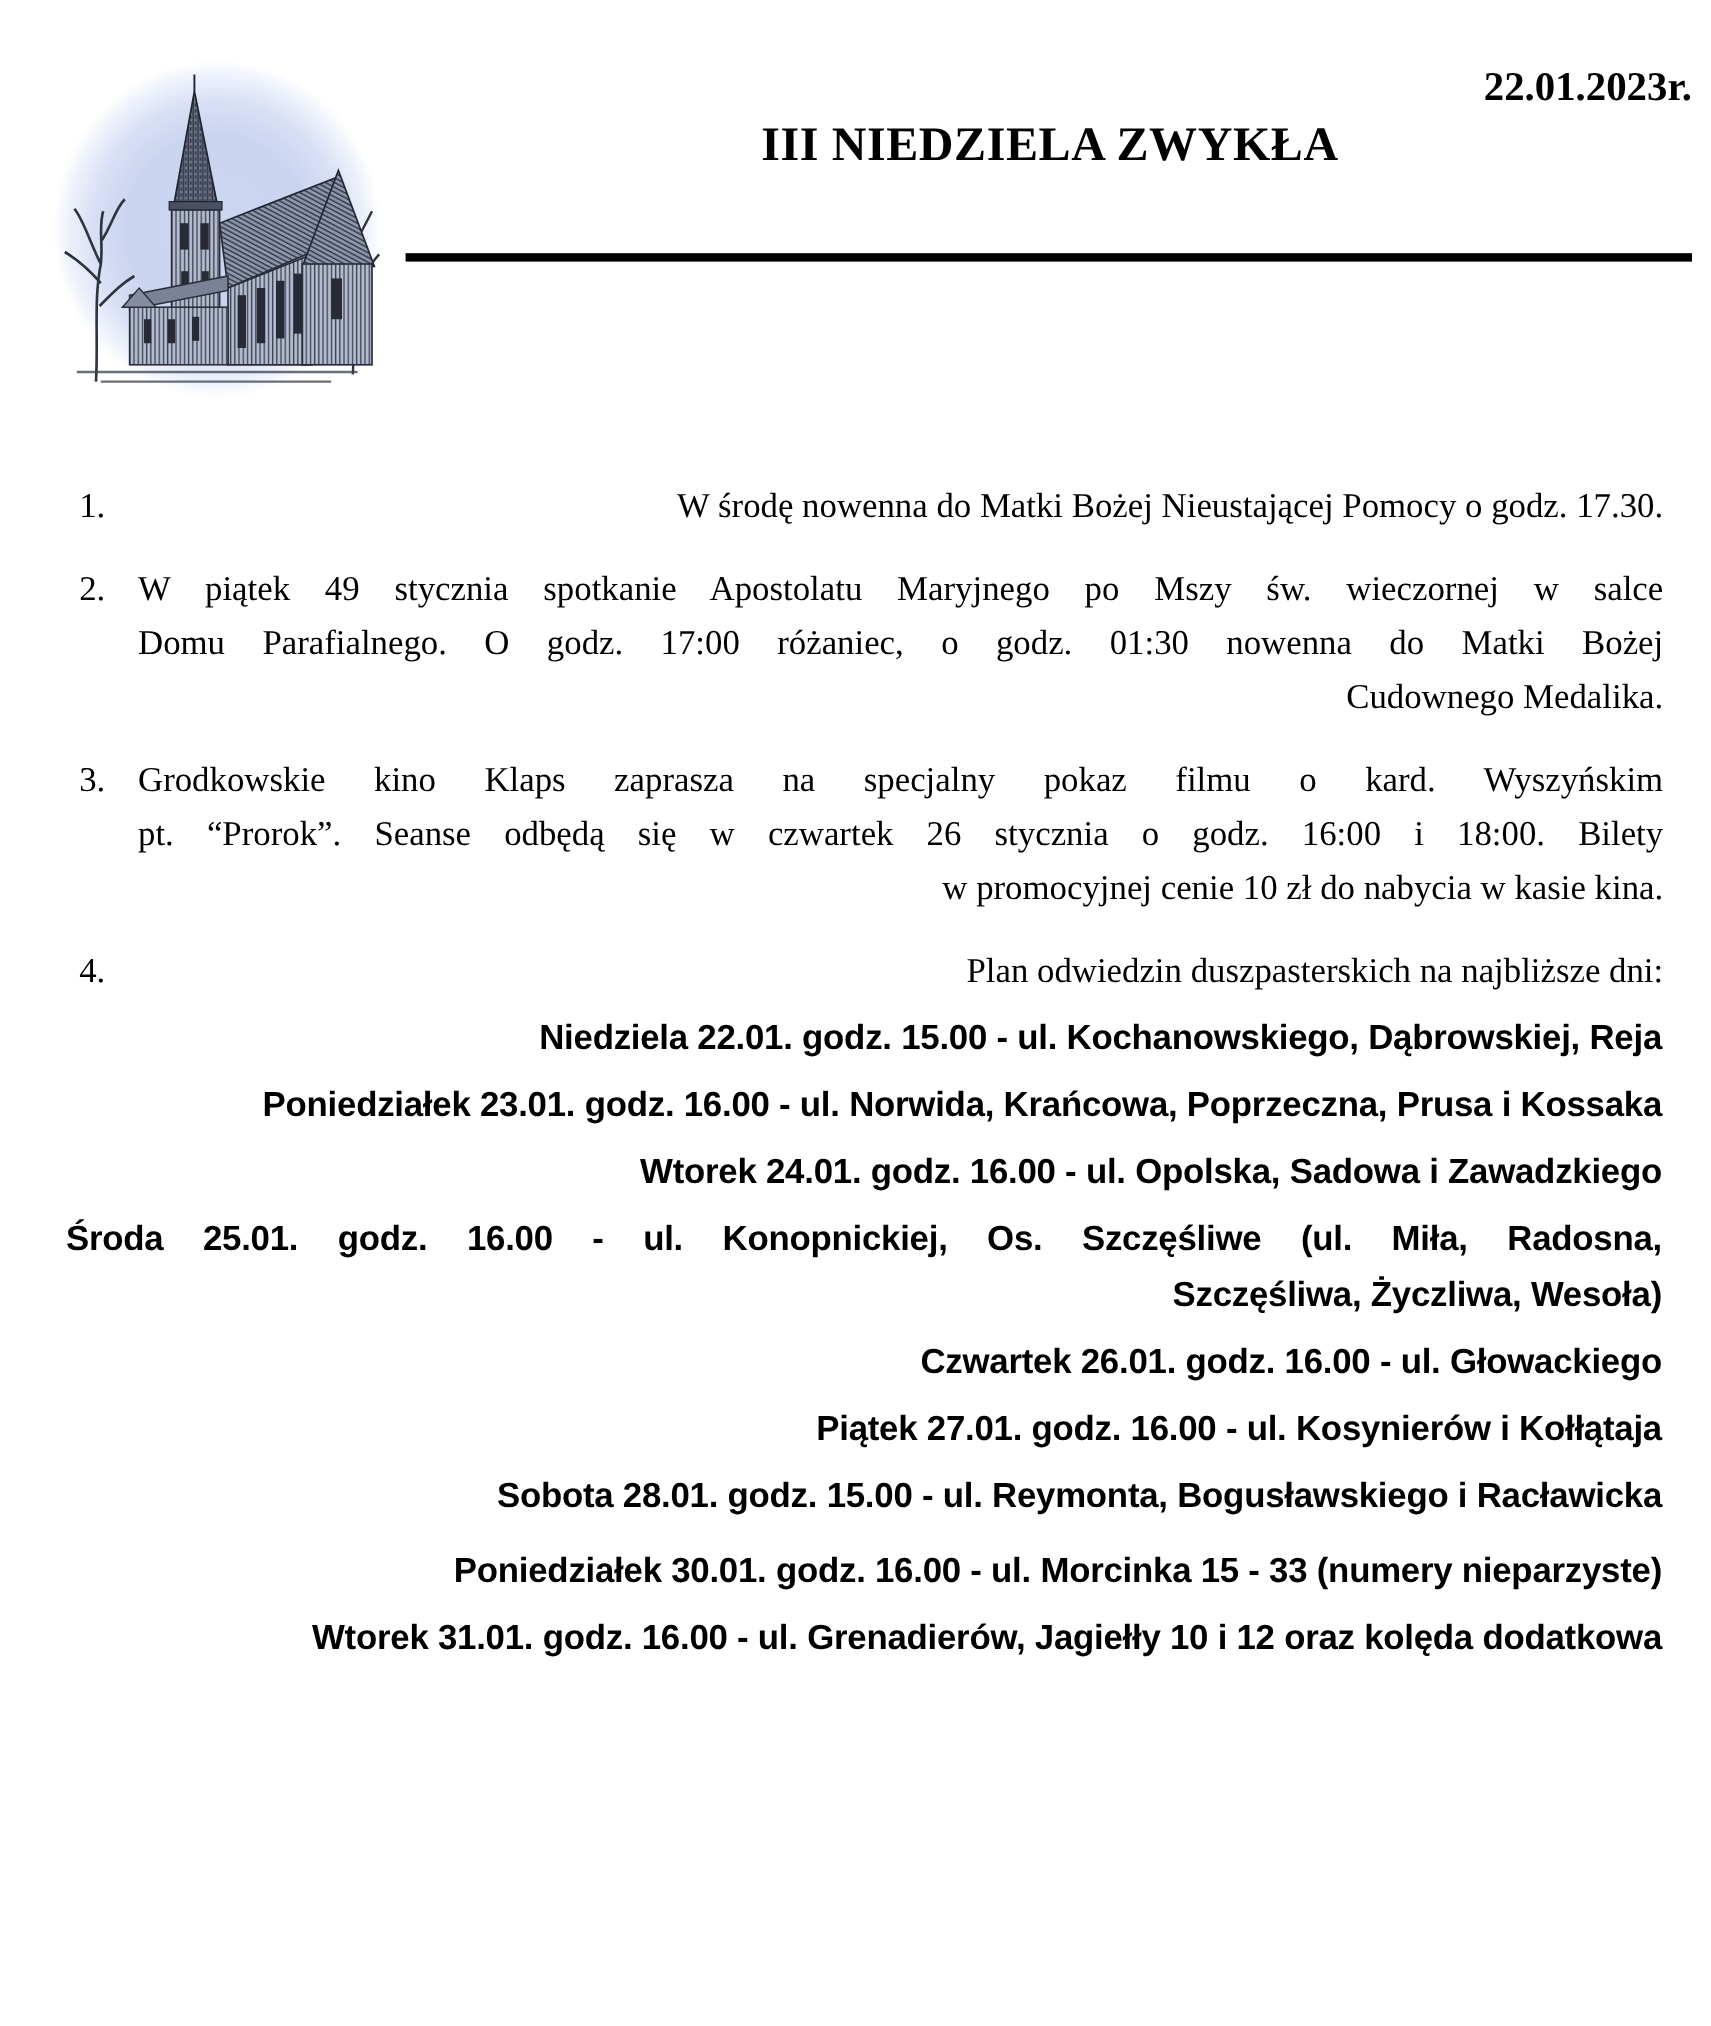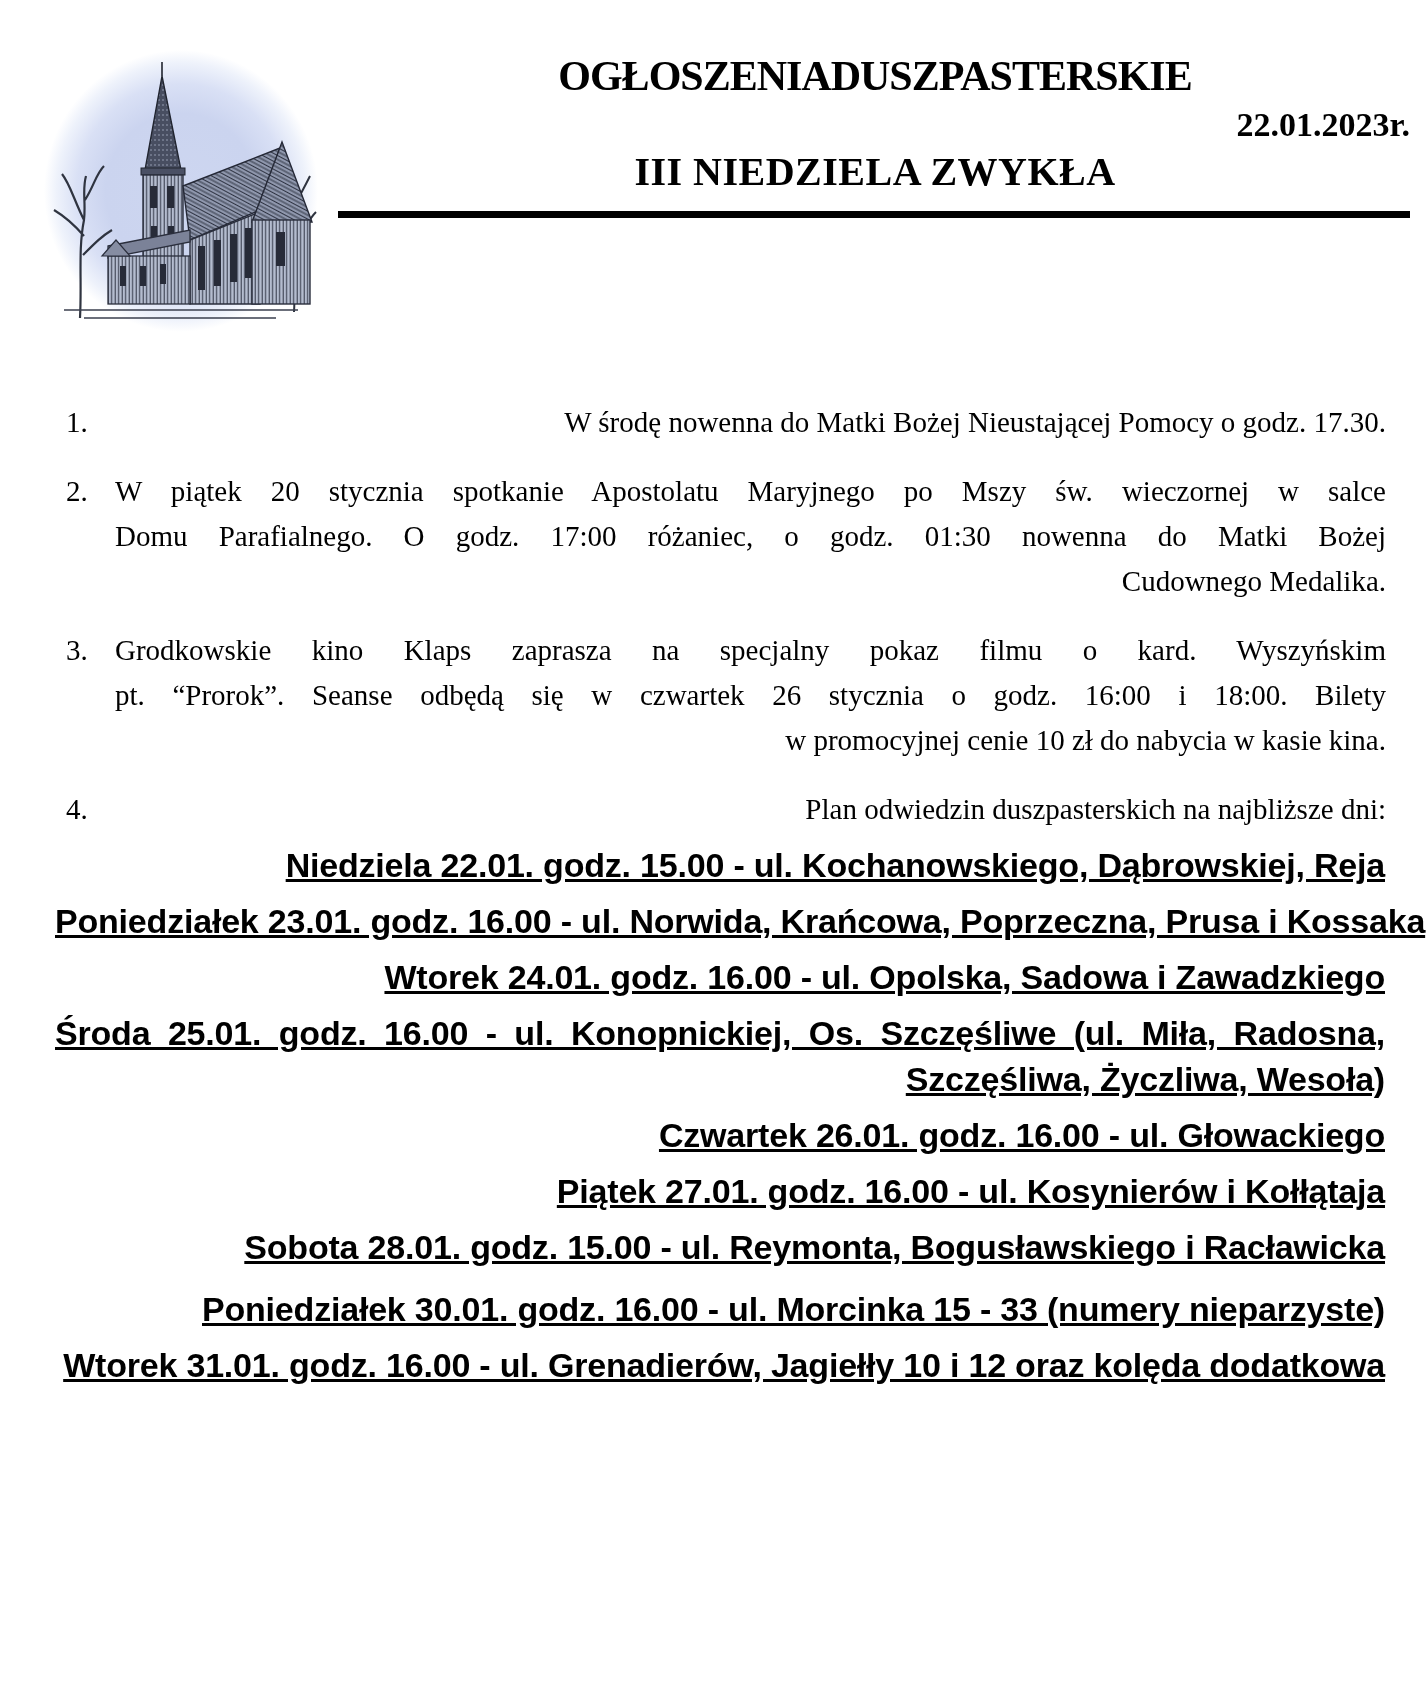--- a/index.html
+++ b/index.html
@@ -33,21 +33,21 @@
   }
   .ann-item { position:relative; padding-left:49px; margin-bottom:24px; }
   .ann-num  { position:absolute; left:0; top:0; }
   .line.just { text-align:justify; text-align-last:justify; }
   .line:not(.just) { text-align:right; white-space:nowrap; }
 
   
   .schedule {
     position:absolute; left:55px; top:842px; width:1330px;
     font-family:"Liberation Sans", sans-serif; font-weight:bold;
-    font-size:34px; line-height:46px; letter-spacing:-0.2px;text-decoration:underline;
+    font-size:29px; line-height:46px; letter-spacing:-0.2px;
   }
   .sched-entry { margin-bottom:10px; }
   .sched-entry.gap-before { margin-top:16px; }
 </style>
 </head>
 <body>
 
 <div class="page">
 
   <div class="vignette">
@@ -96,37 +96,36 @@
       <rect x="76" y="216" width="6" height="20" fill="#272b38"></rect>
       <rect x="96" y="216" width="6" height="20" fill="#272b38"></rect>
       <rect x="116" y="214" width="6" height="20" fill="#272b38"></rect>
       <polygon points="58,206 72,190 86,206" fill="#868da2" stroke="#2a2e3c" stroke-width="1.2"></polygon>
 
       <path d="M20 260 H254 M40 268 H232" stroke="#3a3f4e" stroke-width="2" opacity="0.75"></path>
     </svg>
   </div>
 
   <div class="header-block">
-    <div class="doc-title">OGŁOSZENIADUSZPASTERSKIE</div>
     <div class="doc-date">22.01.2023r.</div>
     <div class="doc-subtitle">III NIEDZIELA ZWYKŁA</div>
   </div>
   <div class="header-rule"></div>
 
   <div class="announcements" id="announcements">
       <div class="ann-item">
         <span class="ann-num">1.</span>
         <div class="ann-text">
           <div class="line">W środę nowenna do Matki Bożej Nieustającej Pomocy o godz. 17.30.</div>
         </div>
       </div>
       <div class="ann-item">
         <span class="ann-num">2.</span>
         <div class="ann-text">
-          <div class="line just">W piątek 20 stycznia spotkanie Apostolatu Maryjnego po Mszy św. wieczornej w salce</div>
+          <div class="line just">W piątek 49 stycznia spotkanie Apostolatu Maryjnego po Mszy św. wieczornej w salce</div>
           <div class="line just">Domu Parafialnego. O godz. 17:00 różaniec, o godz. 01:30 nowenna do Matki Bożej</div>
           <div class="line">Cudownego Medalika.</div>
         </div>
       </div>
       <div class="ann-item">
         <span class="ann-num">3.</span>
         <div class="ann-text">
           <div class="line just">Grodkowskie kino Klaps zaprasza na specjalny pokaz filmu o kard. Wyszyńskim</div>
           <div class="line just">pt. “Prorok”. Seanse odbędą się w czwartek 26 stycznia o godz. 16:00 i 18:00. Bilety</div>
           <div class="line">w promocyjnej cenie 10 zł do nabycia w kasie kina.</div>

